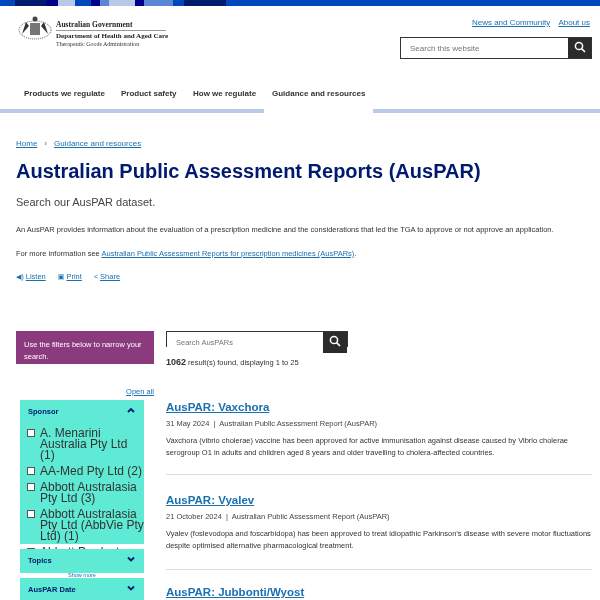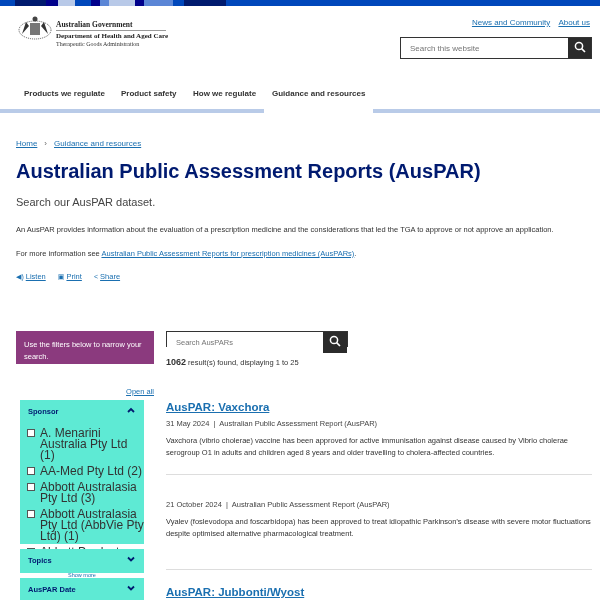--- a/index.html
+++ b/index.html
@@ -169,20 +169,21 @@
 <div class="count"><b>1062</b><span> result(s) found, displaying 1 to 25</span></div>
 
 <div class="result" style="top:401px">
   <a class="title">AusPAR: Vaxchora</a>
   <div class="meta"><span>31 May 2024</span> &nbsp;|&nbsp; <span>Australian Public Assessment Report (AusPAR)</span></div>
   <div class="desc">Vaxchora (vibrio cholerae) vaccine has been approved for active immunisation against disease caused by Vibrio cholerae serogroup O1 in adults and children aged 8 years and older travelling to cholera-affected countries.</div>
 </div>
 <div class="divider" style="top:474px"></div>
 
 <div class="result" style="top:494px">
+  <a class="title">AusPAR: Vyalev</a>
   <div class="meta"><span>21 October 2024</span> &nbsp;|&nbsp; <span>Australian Public Assessment Report (AusPAR)</span></div>
   <div class="desc">Vyalev (foslevodopa and foscarbidopa) has been approved to treat idiopathic Parkinson’s disease with severe motor fluctuations despite optimised alternative pharmacological treatment.</div>
 </div>
 <div class="divider" style="top:569px"></div>
 
 <div class="result" style="top:586px">
   <a class="title">AusPAR: Jubbonti/Wyost</a>
 </div>
 
 </body></html>

